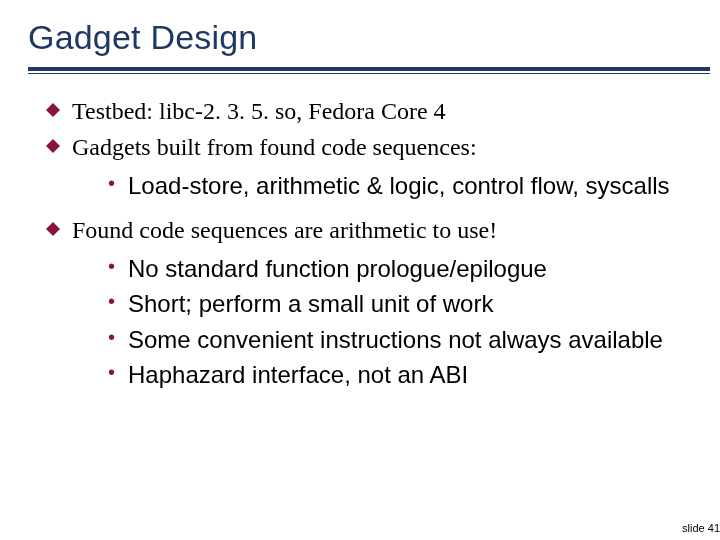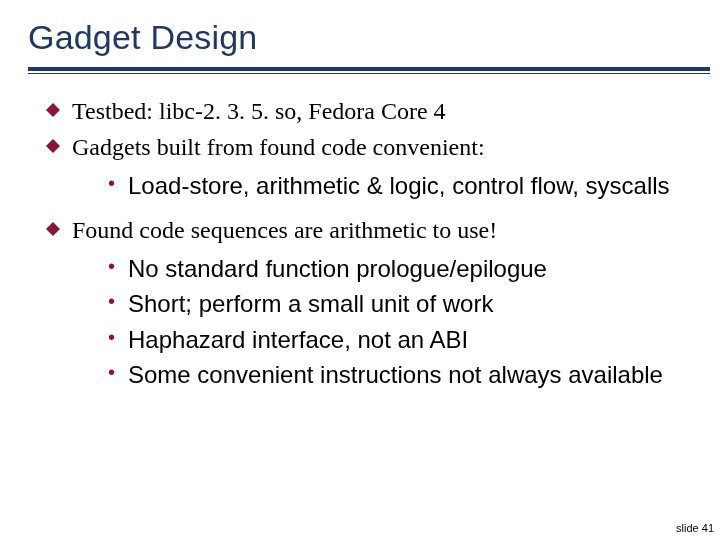--- a/index.html
+++ b/index.html
@@ -80,21 +80,21 @@
     content: "•";
     position: absolute;
     left: 36px;
     top: 0;
     color: #8a1538;
     font-size: 20px;
     line-height: 1.3;
   }
   .footer {
     position: absolute;
-    right: 6px;
+    right: 0;
     bottom: 6px;
     font-family: Arial, sans-serif;
     font-size: 11px;
     color: #000;
   }
 </style>
 </head>
 <body>
 
 <div class="slide">
@@ -114,38 +114,38 @@
         </span>
         <span>Testbed: libc-2. 3. 5. so, Fedora Core 4</span>
       </li>
 
       <li>
         <span class="diamond">
           <svg width="14" height="14" viewBox="0 0 14 14">
               <polygon points="7,0 14,7 7,14 0,7" fill="#8a1538"></polygon>
             </svg>
         </span>
-        <span>Gadgets built from found code convenient:</span>
+        <span>Gadgets built from found code sequences:</span>
         <ul class="level2">
           <li><span>Load-store, arithmetic &amp; logic, control flow, syscalls</span></li>
         </ul>
       </li>
 
       <li>
         <span class="diamond">
           <svg width="14" height="14" viewBox="0 0 14 14">
               <polygon points="7,0 14,7 7,14 0,7" fill="#8a1538"></polygon>
             </svg>
         </span>
         <span>Found code sequences are arithmetic to use!</span>
         <ul class="level2">
           <li><span>No standard function prologue/epilogue</span></li>
           <li><span>Short; perform a small unit of work</span></li>
+          <li><span>Some convenient instructions not always available</span></li>
           <li><span>Haphazard interface, not an ABI</span></li>
-          <li><span>Some convenient instructions not always available</span></li>
         </ul>
       </li>
 
     </ul>
   </div>
 
   <div class="footer">slide 41</div>
 </div>
 
 </body></html>

